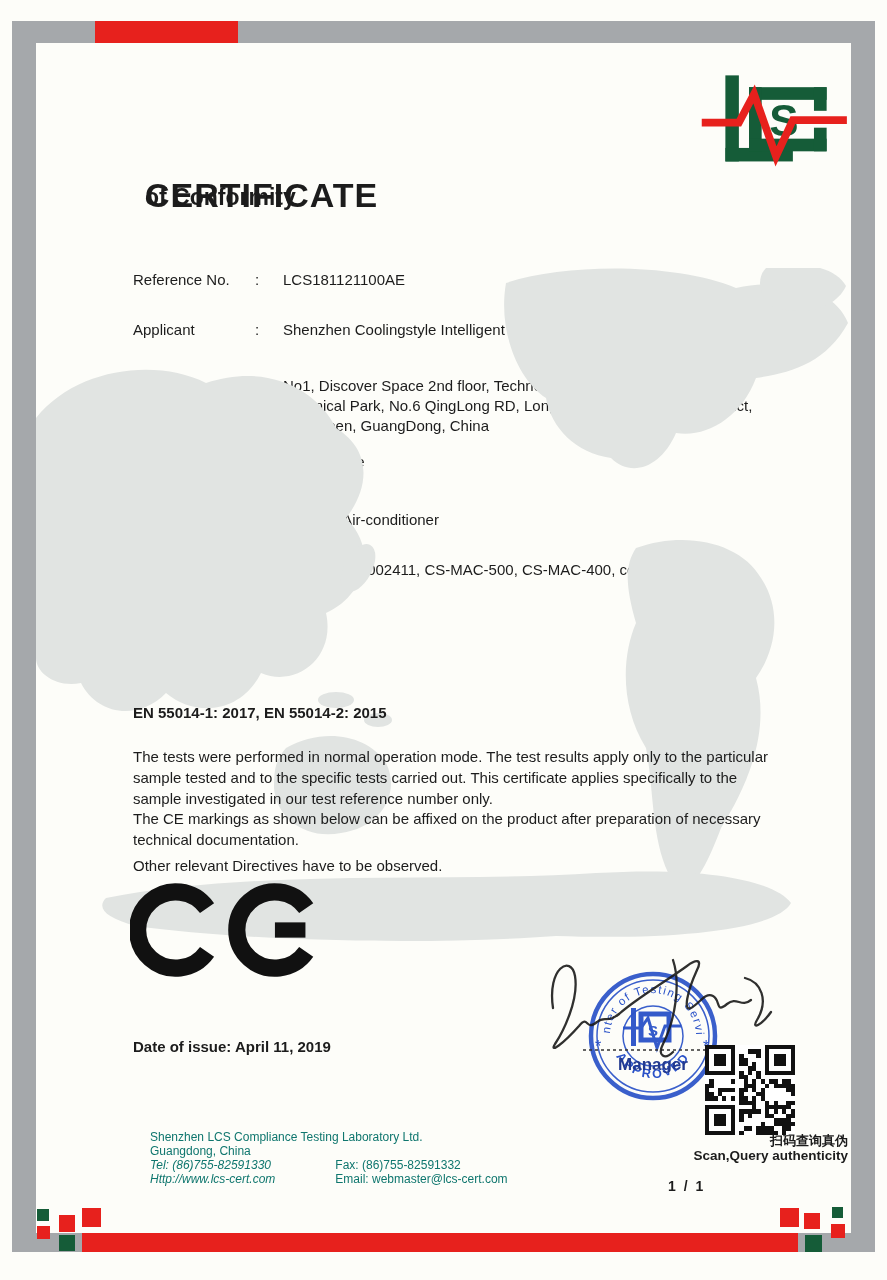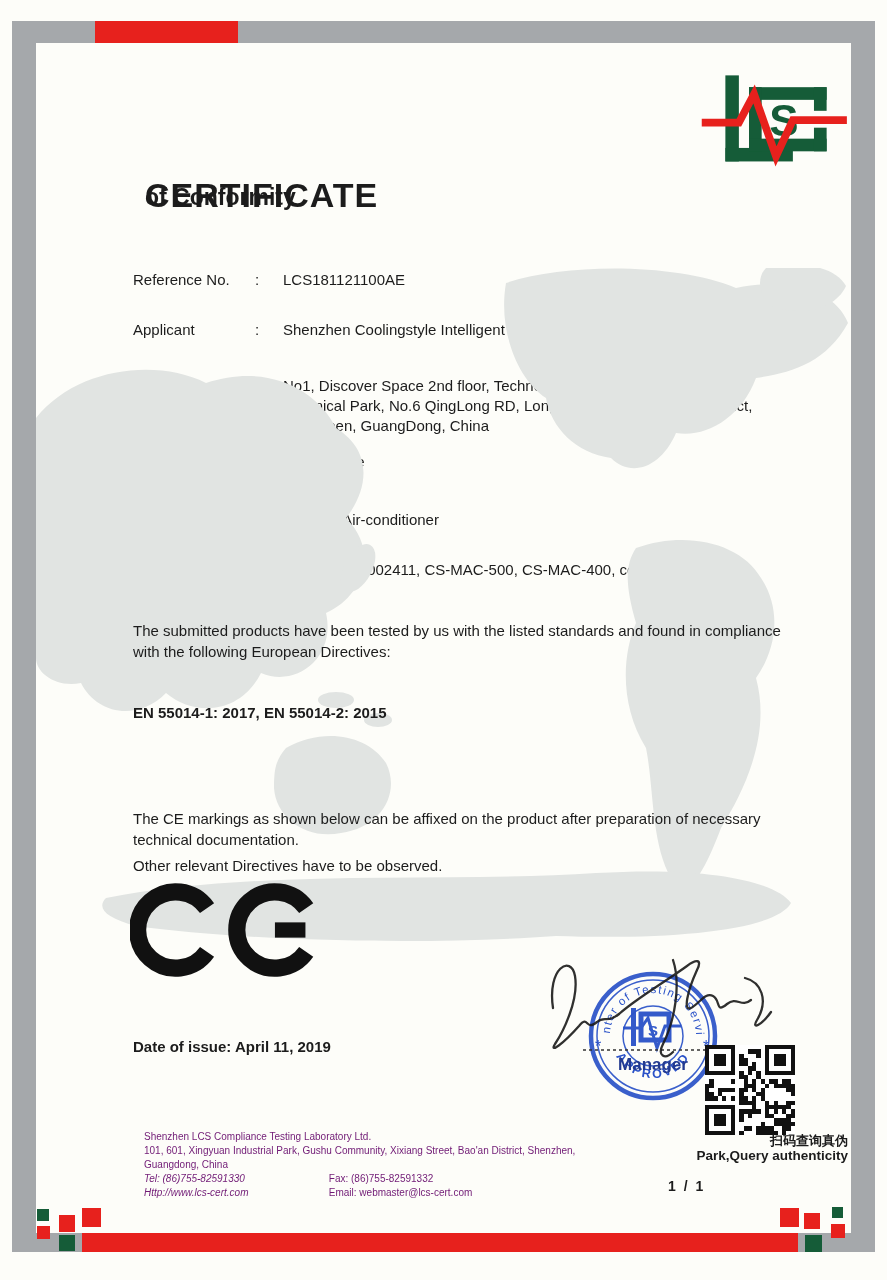--- a/index.html
+++ b/index.html
@@ -28,21 +28,21 @@
   .frow .val{width:512px;}
   .para{position:absolute;left:133px;width:652px;font-size:15px;line-height:21px;z-index:3;}
   .para.b{font-weight:bold;}
   .ce{position:absolute;left:130px;top:880px;z-index:3;}
   .date{position:absolute;left:133px;top:1038px;font-size:15px;font-weight:bold;z-index:4;}
   .stamp{position:absolute;left:545px;top:948px;z-index:4;}
   .qr{position:absolute;left:705px;top:1045px;z-index:4;background:#fff;}
   .qr-cap{position:absolute;left:648px;top:1133px;width:200px;text-align:right;z-index:4;}
   .qr-cap .zh{font-size:13px;font-weight:bold;line-height:15px;}
   .qr-cap .en{font-size:13.5px;font-weight:bold;line-height:16px;}
-  .footer{position:absolute;left:144px;top:1130px;font-size:10px;line-height:14px;z-index:4;color:#701a75;}
+  .footer{position:absolute;left:150px;top:1130px;font-size:12px;line-height:14px;z-index:4;color:#0f766e;}
   .footer .w170{display:inline-block;width:182px;font-style:italic;}
   .pageno{position:absolute;left:668px;top:1178px;font-size:14px;font-weight:bold;letter-spacing:2px;z-index:4;}
 </style>
 </head>
 <body>
 
 <div class="page">
 
   <svg class="map" width="815" height="700" viewBox="0 0 815 700">
     <g fill="#e1e4e2">
@@ -117,22 +117,22 @@
     <span class="lbl">Product</span>
     <span class="col">:</span>
     <span class="val">Portable Air-conditioner</span>
   </div>
   <div class="frow" style="left:133px;top:560px;">
     <span class="lbl">Model(s)</span>
     <span class="col">:</span>
     <span class="val">CS-MAC-Q4002411, CS-MAC-500, CS-MAC-400, coolingstyle400</span>
   </div>
 
-  <div class="para" style="top:620px;">The submitted products have been tested by us with the listed standards and found in compliance with the following European Directives:</div>
   <div class="para b" style="top:702px;">EN 55014-1: 2017, EN 55014-2: 2015</div>
+  <div class="para" style="top:746px;">The tests were performed in normal operation mode. The test results apply only to the particular sample tested and to the specific tests carried out. This certificate applies specifically to the sample investigated in our test reference number only.</div>
   <div class="para" style="top:808px;">The CE markings as shown below can be affixed on the product after preparation of necessary technical documentation.</div>
   <div class="para" style="top:855px;">Other relevant Directives have to be observed.</div>
 
   <svg class="ce" width="205" height="100" viewBox="0 0 215 100">
     <path d="M 80.8 27.1 A 40 40 0 1 0 80.8 72.9" fill="none" stroke="#111" stroke-width="18"></path>
     <path d="M 184.8 27.1 A 40 40 0 1 0 184.8 72.9" fill="none" stroke="#111" stroke-width="18"></path>
     <path d="M 152 50 H 184" fill="none" stroke="#111" stroke-width="16"></path>
   </svg>
 
   <div class="date">Date of issue: April 11, 2019</div>
@@ -303,26 +303,25 @@
         <rect x="12" y="20" width="1" height="1"></rect>
         <rect x="13" y="20" width="1" height="1"></rect>
         <rect x="14" y="20" width="1" height="1"></rect>
         <rect x="15" y="20" width="1" height="1"></rect>
         <rect x="16" y="20" width="1" height="1"></rect>
         <rect x="18" y="20" width="1" height="1"></rect>
       </g>
   </svg>
   <div class="qr-cap">
     <div class="zh">扫码查询真伪</div>
-    <div class="en">Park,Query authenticity</div>
+    <div class="en">Scan,Query authenticity</div>
   </div>
 
   <div class="footer">
     <div>Shenzhen LCS Compliance Testing Laboratory Ltd.</div>
-    <div>101, 601, Xingyuan Industrial Park, Gushu Community, Xixiang Street, Bao'an District, Shenzhen,</div>
     <div>Guangdong, China</div>
     <div>
       <span class="w170">Tel: (86)755-82591330</span>
       <span>Fax: (86)755-82591332</span>
     </div>
     <div>
       <span class="w170">Http://www.lcs-cert.com</span>
       <span>Email: webmaster@lcs-cert.com</span>
     </div>
   </div>

